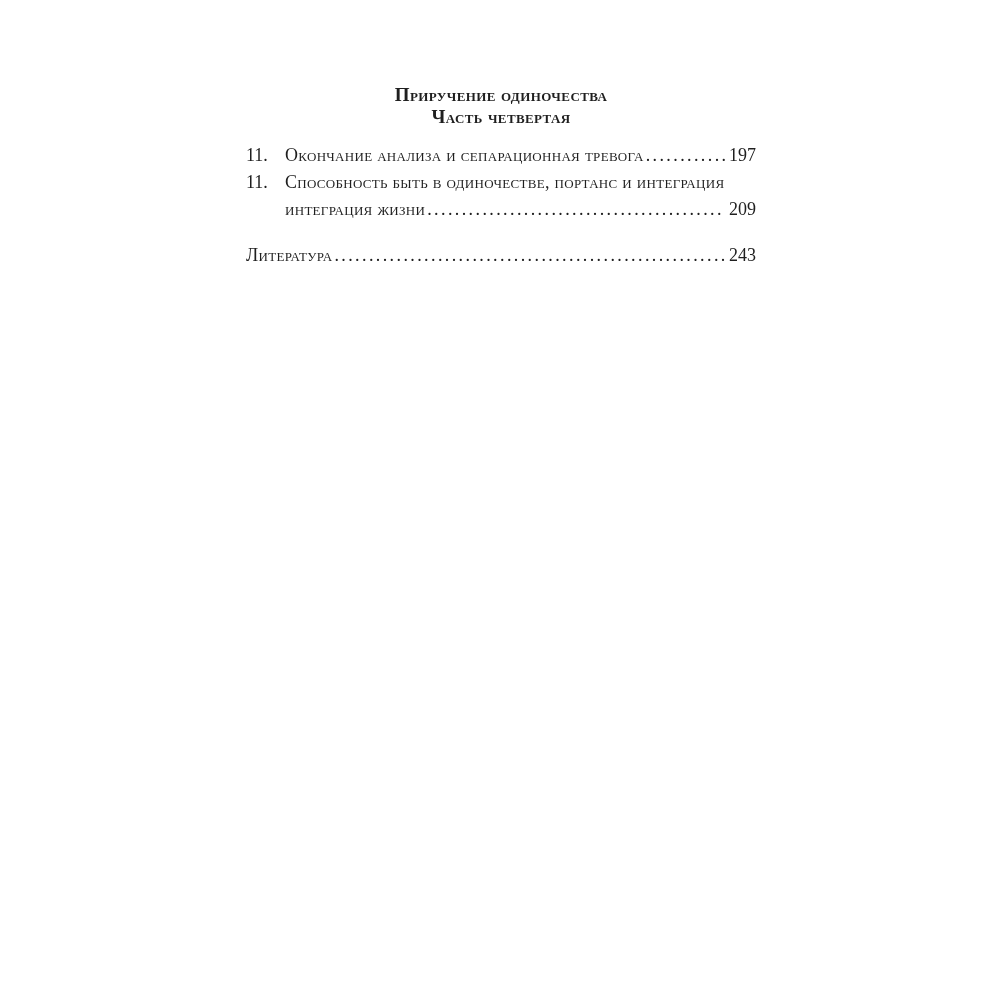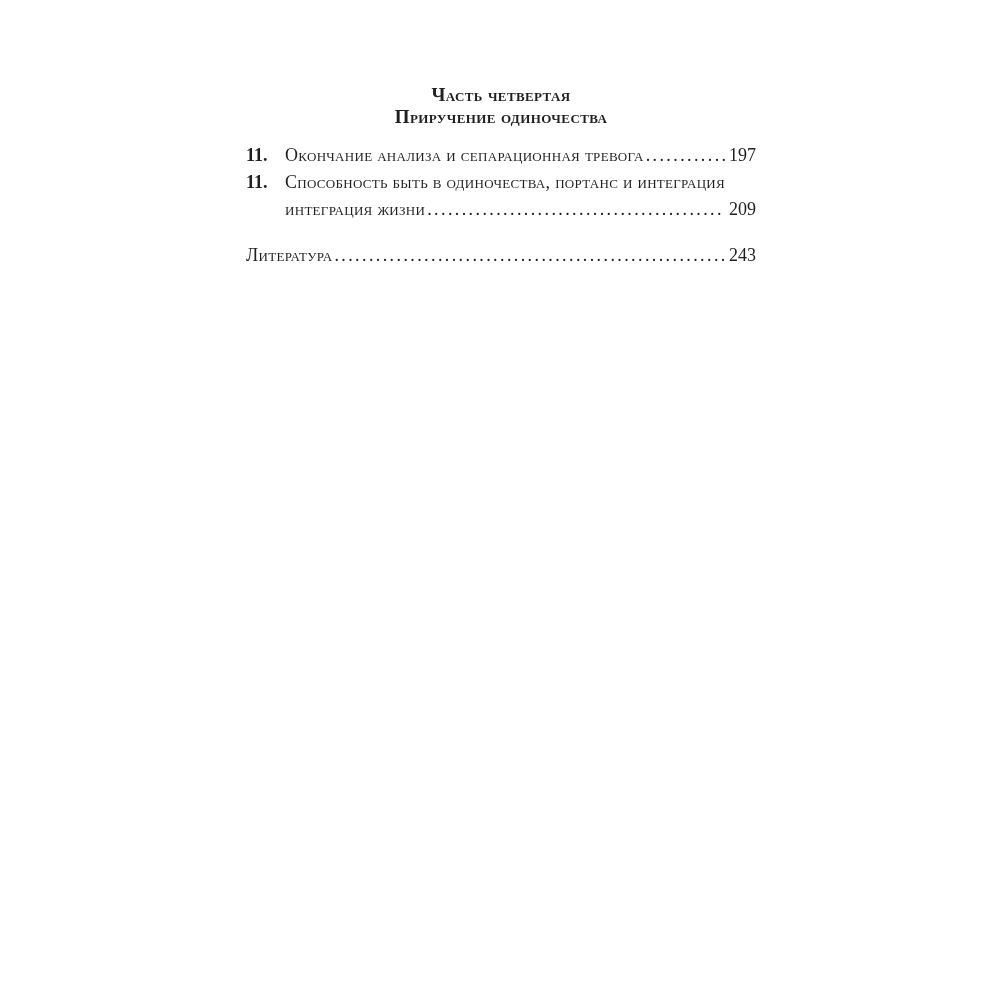--- a/index.html
+++ b/index.html
@@ -35,21 +35,20 @@
     font-size: 18px;
   }
   .entry {
     display: flex;
     line-height: 27px;
   }
   .entry-num {
     flex: none;
     width: 39px;
     font-variant: normal;
-    font-weight: bold;
   }
   .entry-body {
     flex: 1;
     min-width: 0;
   }
   .leader-row {
     display: flex;
     align-items: flex-end;
     line-height: 27px;
   }
@@ -81,42 +80,42 @@
     line-height: 28px;
   }
 </style>
 </head>
 <body>
 
 <div class="page">
   <div class="toc-container">
 
     <div class="part-heading">
+      <div>Приручение одиночества</div>
       <div>Часть четвертая</div>
-      <div>Приручение одиночества</div>
     </div>
 
     <div class="toc-entries">
 
       <div class="entry">
         <span class="entry-num">11.</span>
         <div class="entry-body">
           <div class="leader-row">
             <span class="entry-label">Окончание анализа и сепарационная тревога</span>
             <span class="dot-leader"></span>
             <span class="page-num">197</span>
           </div>
         </div>
       </div>
 
       <div class="entry">
         <span class="entry-num">11.</span>
         <div class="entry-body">
           <div class="leader-row">
-            <span class="entry-label">Способность быть в одиночества, портанс и интеграция</span>
+            <span class="entry-label">Способность быть в одиночестве, портанс и интеграция</span>
           </div>
           <div class="leader-row">
             <span class="entry-label">интеграция жизни</span>
             <span class="dot-leader"></span>
             <span class="page-num">209</span>
           </div>
         </div>
       </div>
 
     </div>

